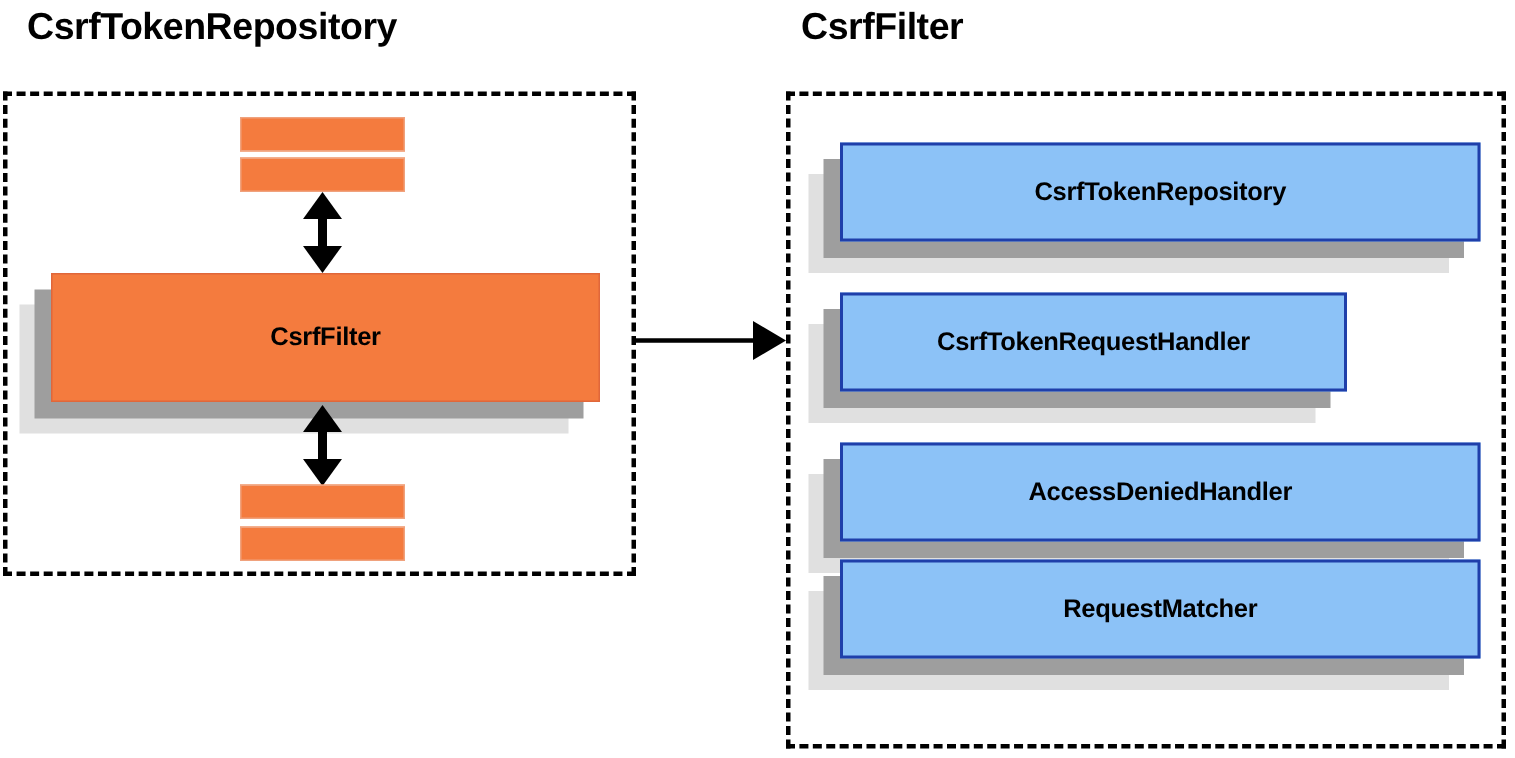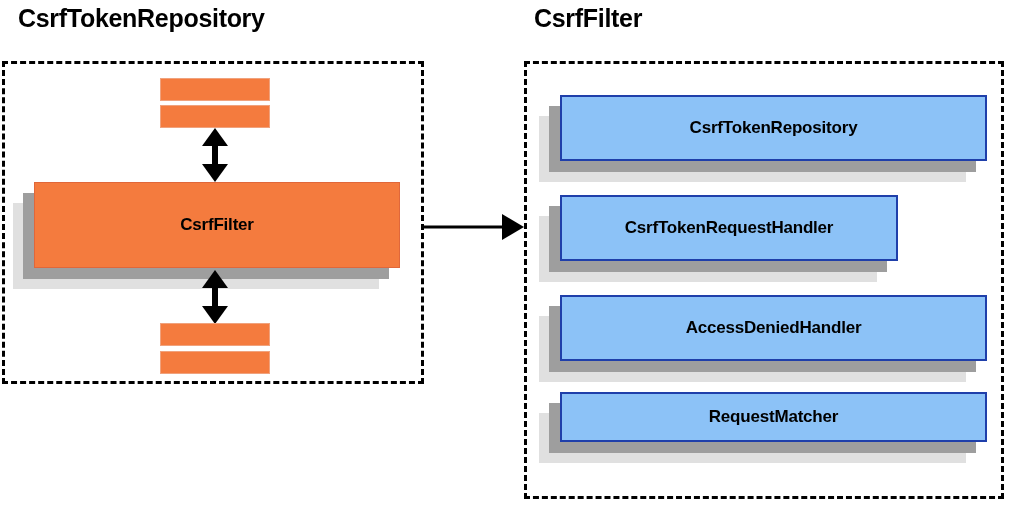--- a/index.html
+++ b/index.html
@@ -215,21 +215,21 @@
   </div>
 
   <div class="node" style="left:560px; top:295px; width:427px; height:66px;">
     <div class="shadow-light"></div>
     <div class="shadow-dark"></div>
     <div class="face face-blue">
       <span class="label">AccessDeniedHandler</span>
     </div>
   </div>
 
-  <div class="node" style="left:560px; top:392px; width:427px; height:50px;">
+  <div class="node" style="left:560px; top:373px; width:427px; height:66px;">
     <div class="shadow-light"></div>
     <div class="shadow-dark"></div>
     <div class="face face-blue">
       <span class="label">RequestMatcher</span>
     </div>
   </div>
 
 </div>
 
 </body></html>

